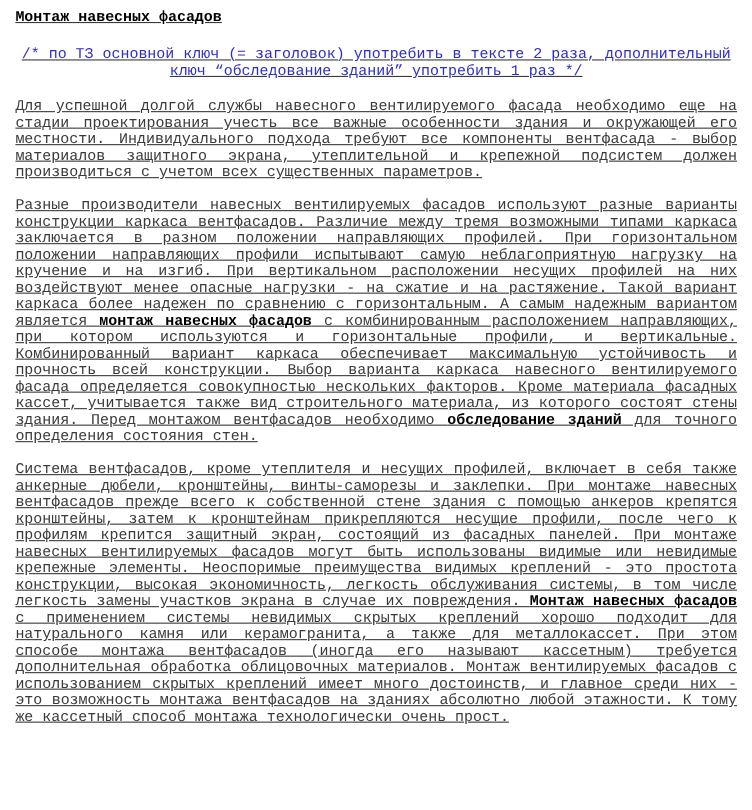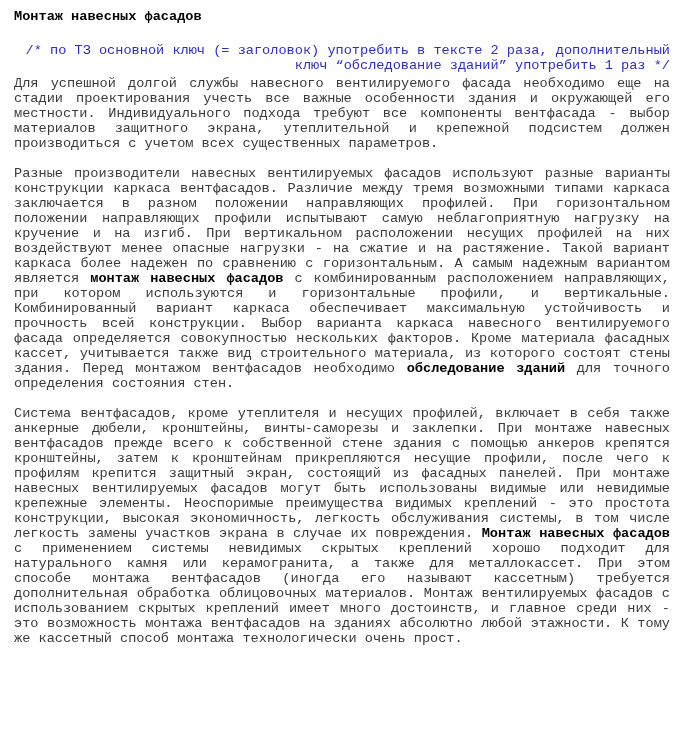--- a/index.html
+++ b/index.html
@@ -18,32 +18,33 @@
     width: 684px;
     height: 736px;
     overflow: hidden;
     font-family: "Liberation Mono", "DejaVu Sans Mono", monospace;
     font-size: 13.6px;
     line-height: 15px;
     color: var(--body-text);
   }
   .doc {
     padding: 9px 14px 10px 14px;
+    text-decoration: underline;
   }
   .doc-title {
     font-size: 13.6px;
     line-height: 15px;
     font-weight: bold;
     color: var(--heading-text);
     margin: 0 0 19px 0;
   }
   .seo-comment {
     color: var(--comment-blue);
-    margin: 0 0 3px 0;
-    text-align: right;
+    margin: 0 0 17px 0;
+    text-align: center;
     white-space: normal;
   }
   .para {
     text-align: justify;
     margin: 0 0 15px 0;
   }
   .para:last-child { margin-bottom: 0; }
   .para strong {
     font-weight: bold;
     color: var(--heading-text);

